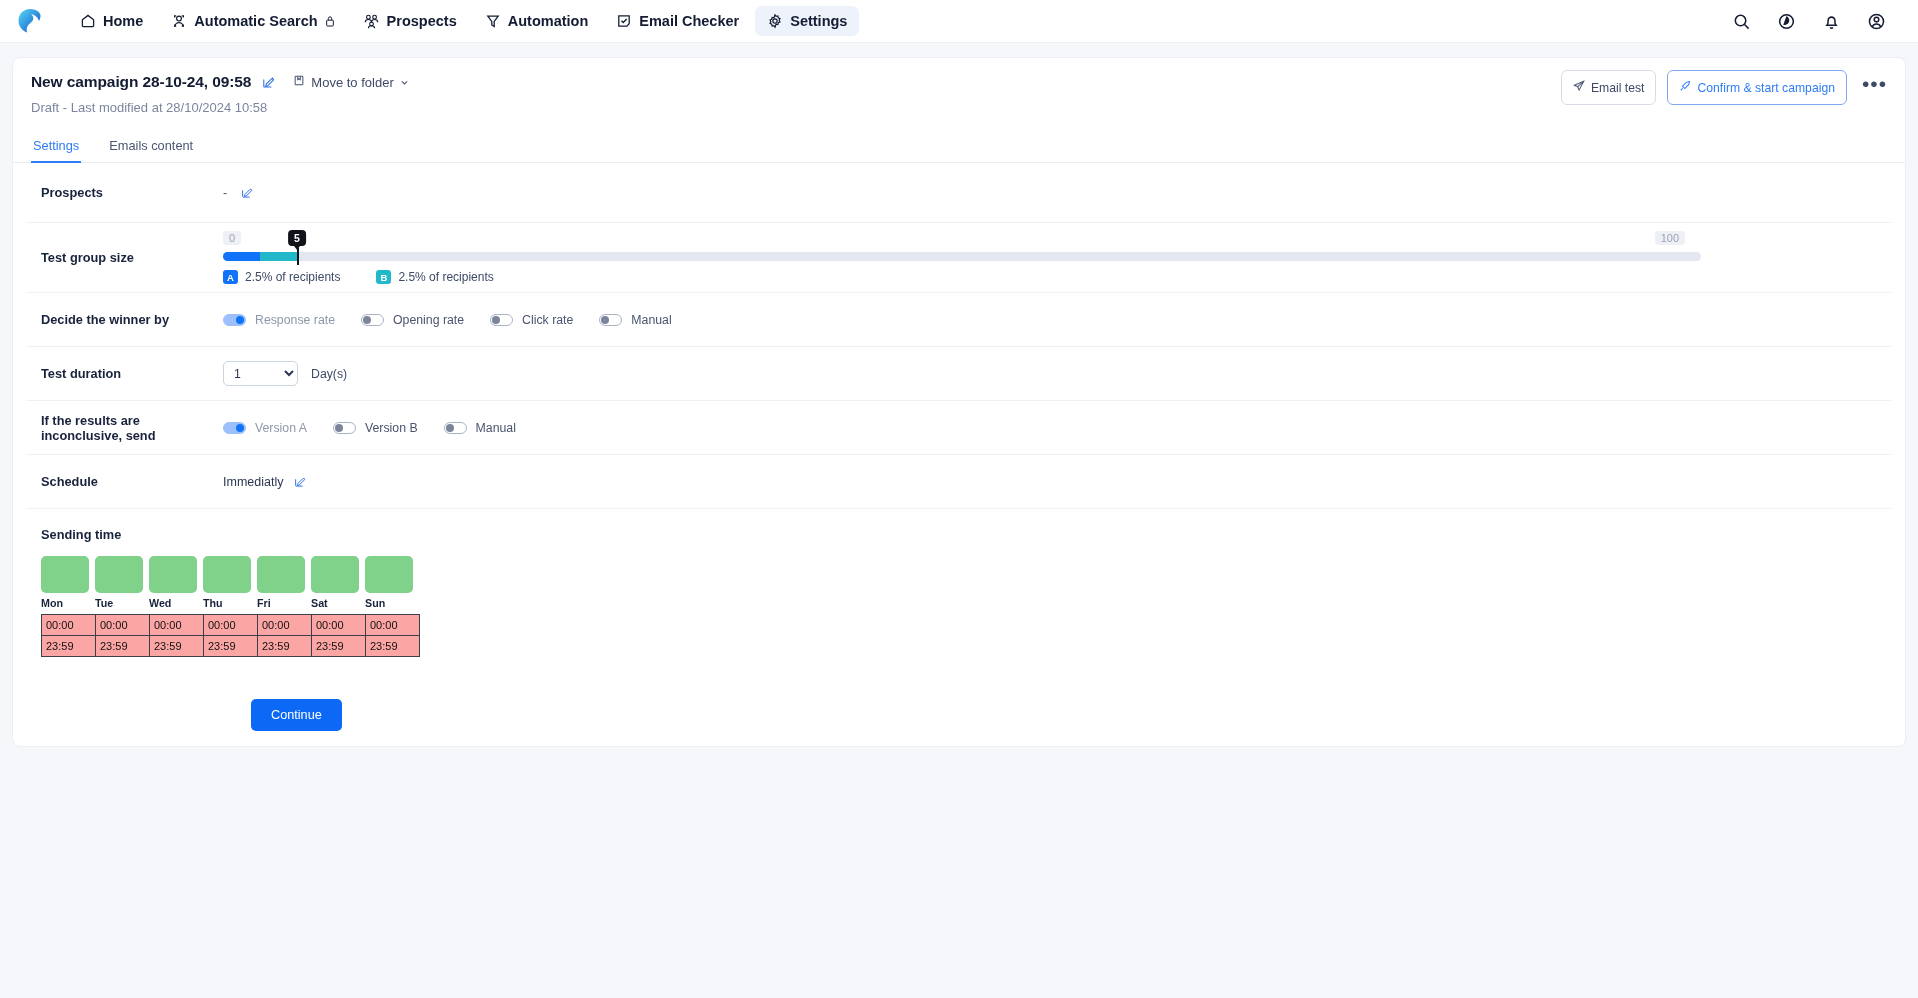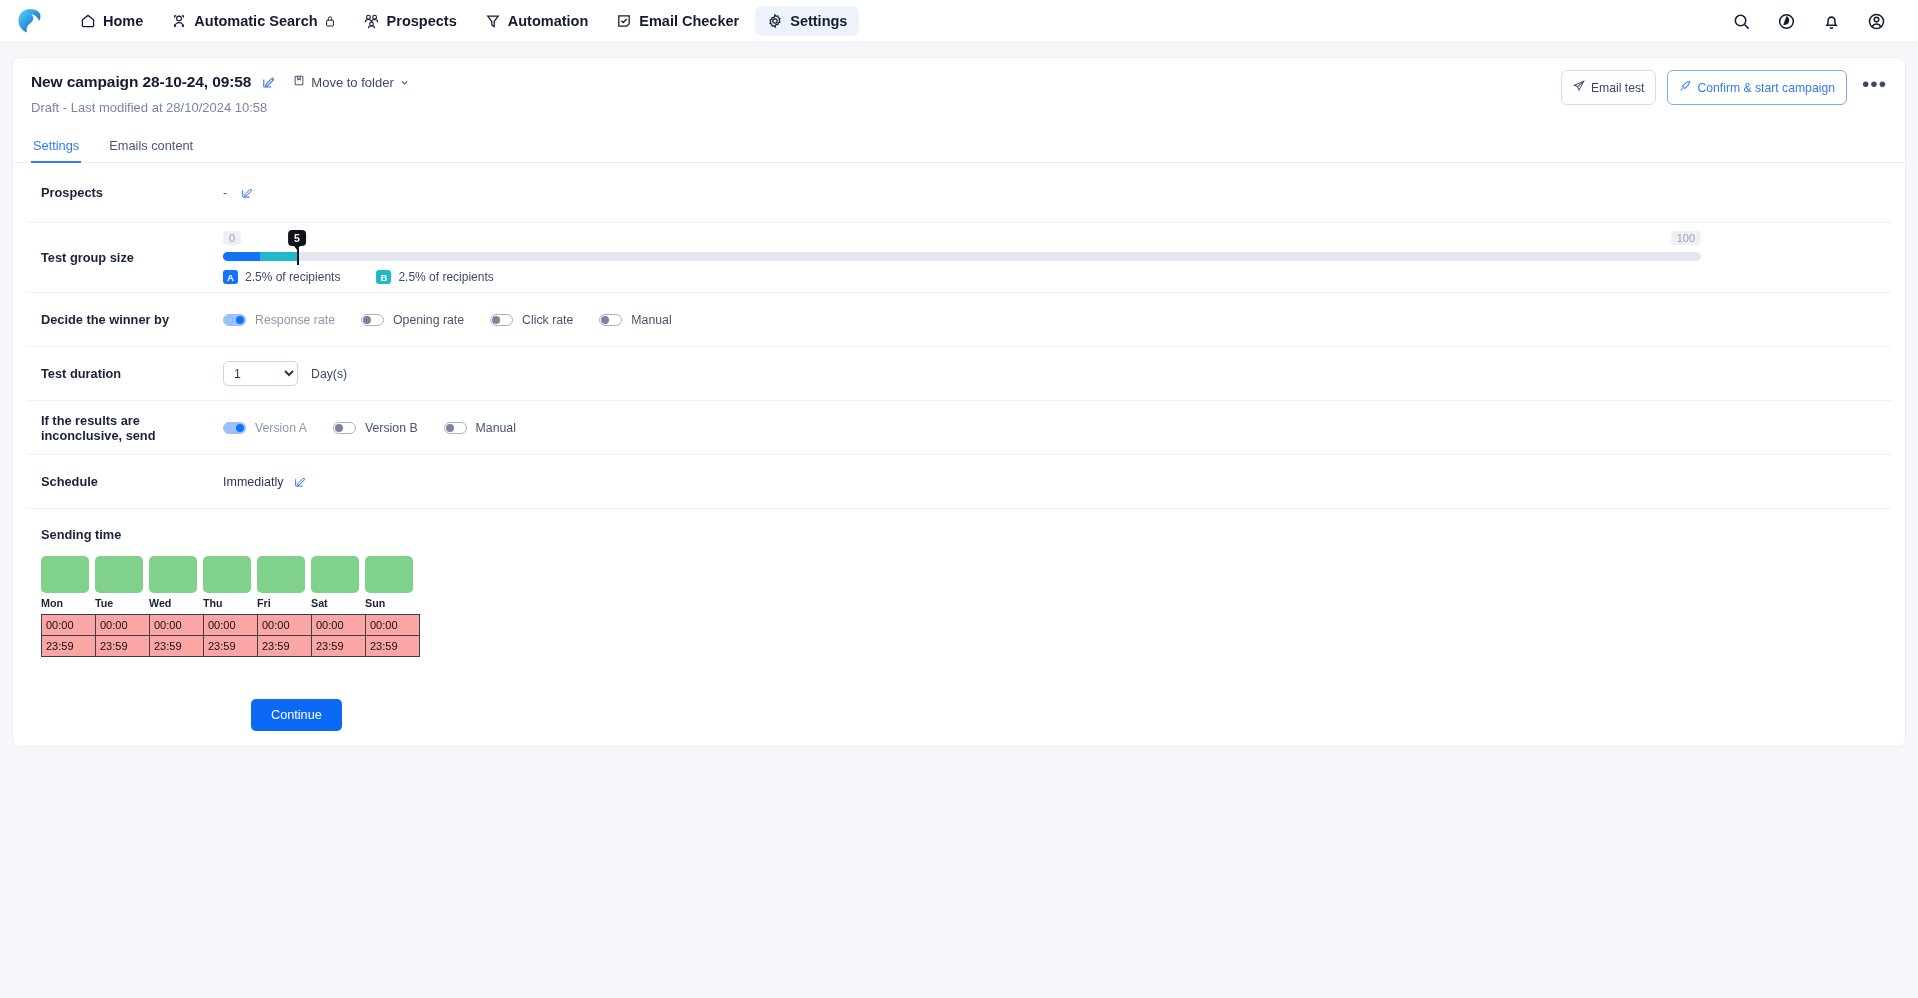--- a/index.html
+++ b/index.html
@@ -161,21 +161,21 @@
   .end-lbl {
     position: absolute;
     font-size: 11px;
     color: #9aa3b6;
     background: #eef0f5;
     border-radius: 4px;
     padding: 1px 6px;
     top: 0;
   }
   .end-lbl.left { left: 0; }
-  .end-lbl.right { right: 0; }
+  .end-lbl.right { right: 16px; }
   .bubble {
     position: absolute;
     left: 5%;
     transform: translateX(-50%);
     top: -1px;
     background: #11131a;
     color: #fff;
     font-size: 10.5px;
     font-weight: bold;
     border-radius: 4px;

